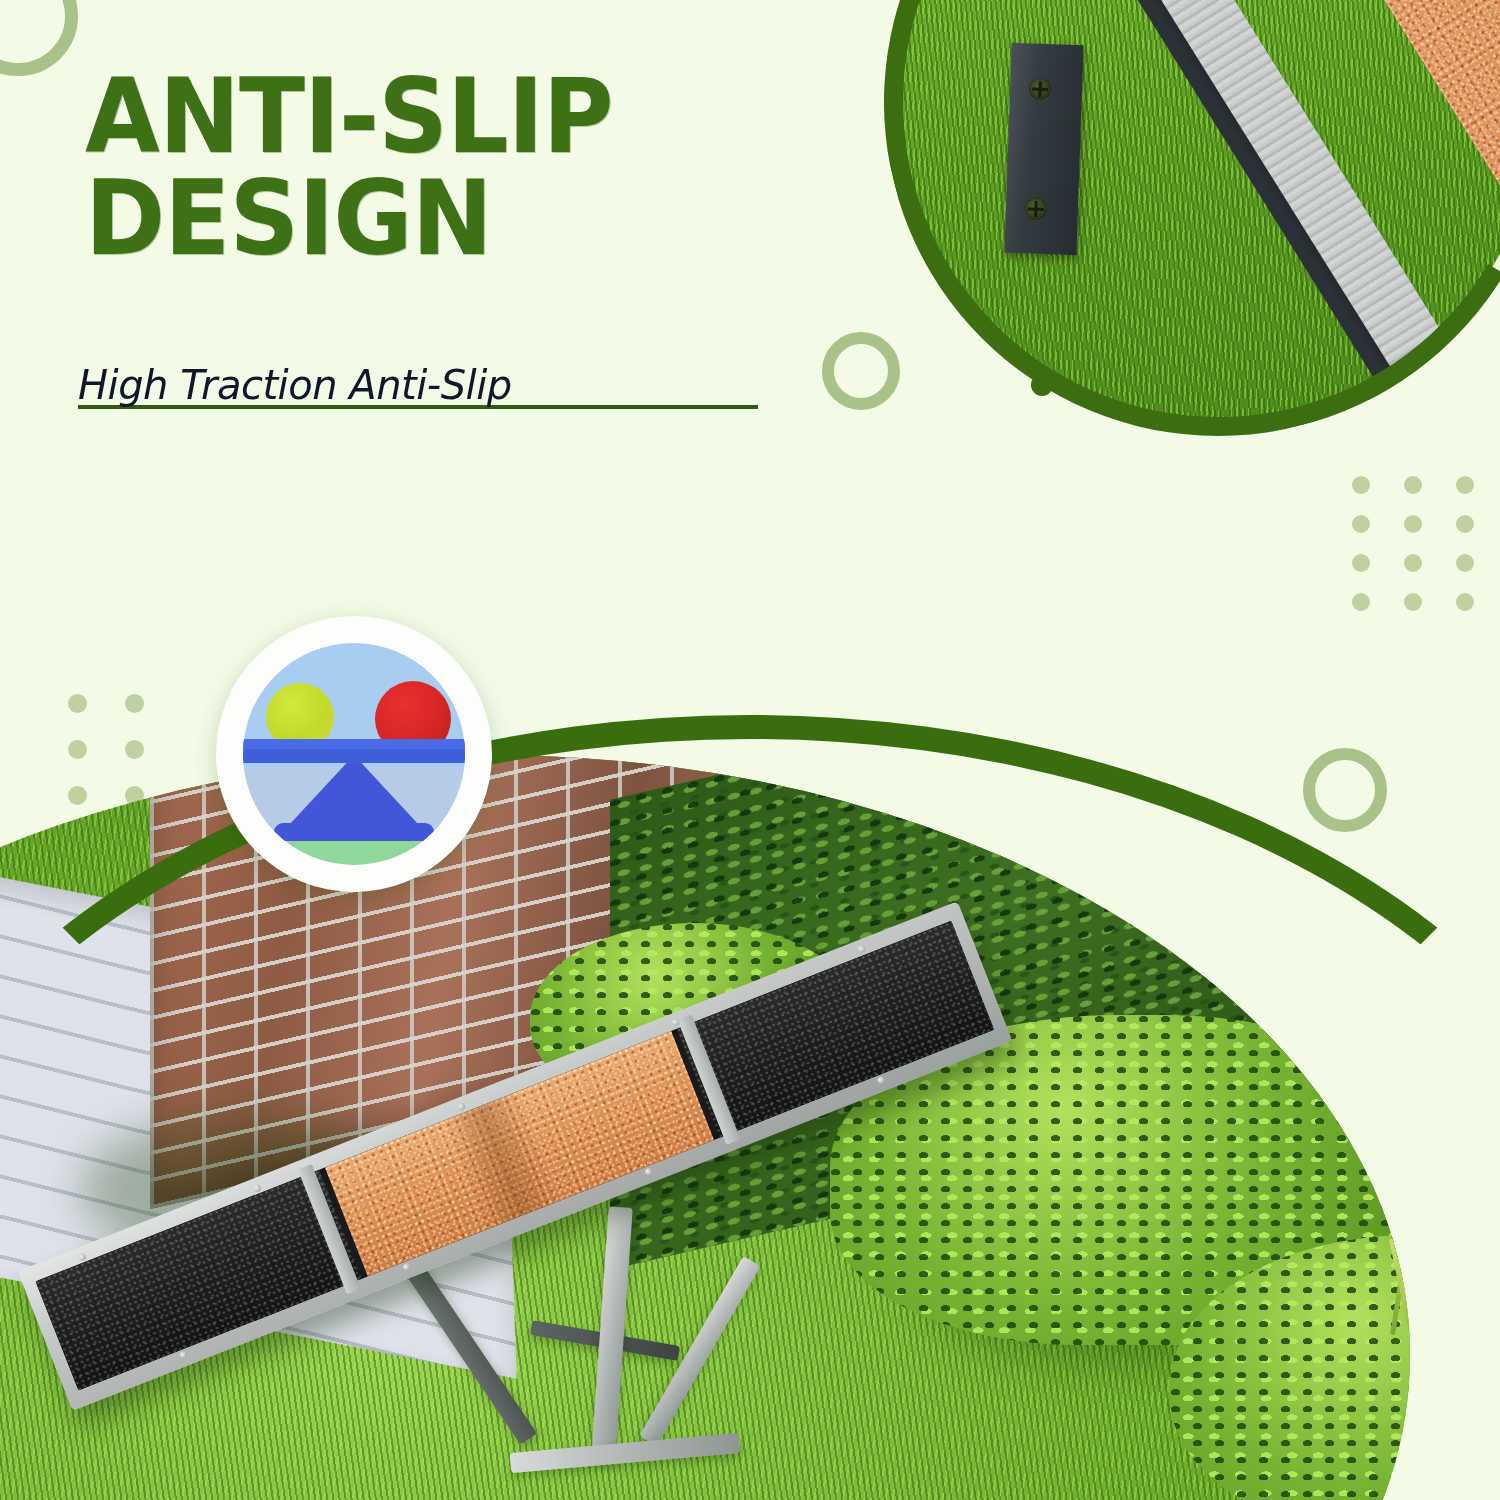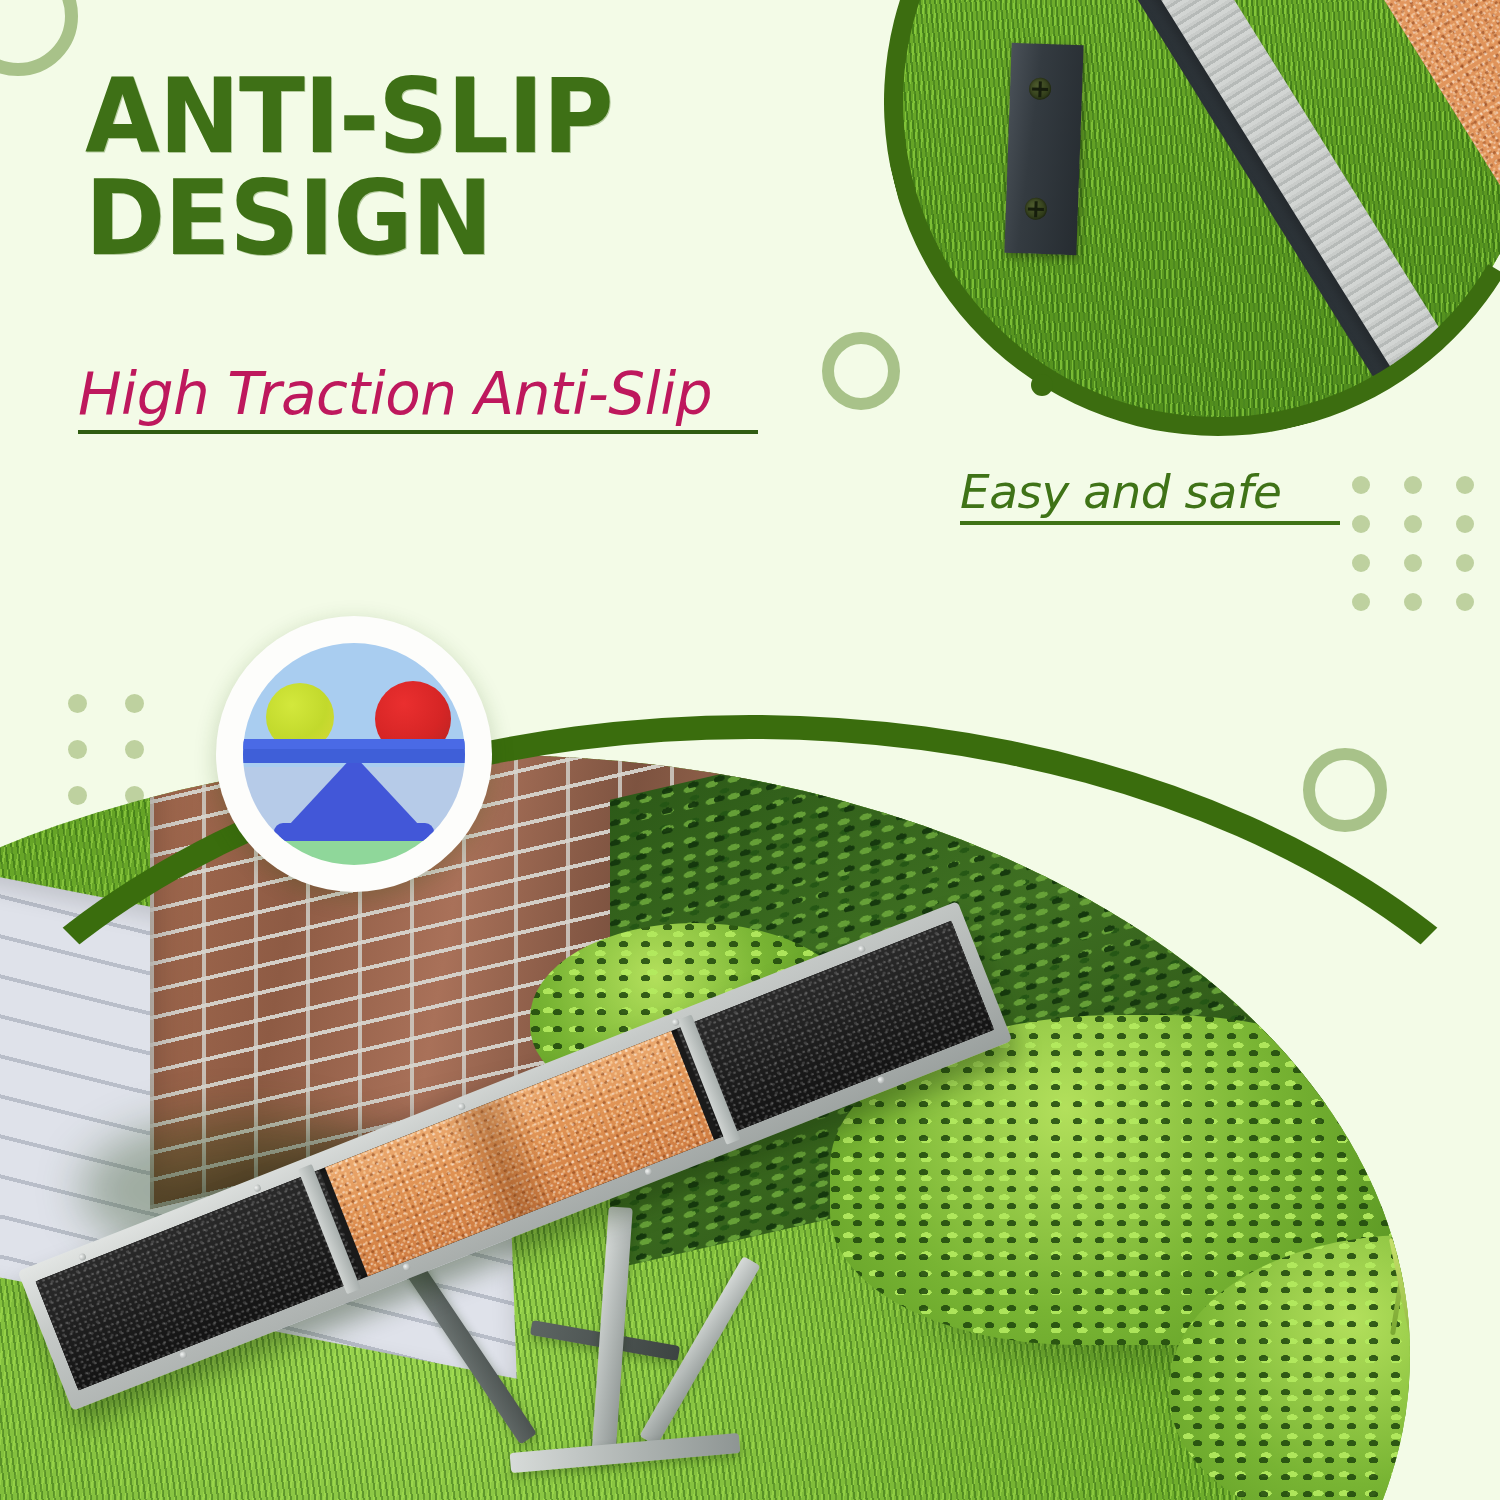--- a/index.html
+++ b/index.html
@@ -98,23 +98,23 @@
     color:#3e7016;font-weight:900;font-size:104px;line-height:.98;
     letter-spacing:-1px;
     font-family:"DejaVu Sans",sans-serif;
     transform:scaleX(.93);transform-origin:0 0;
     text-shadow:1px 1px 0 rgba(62,112,22,.35);
   }
   #subhead{
     position:absolute;left:78px;top:365px;width:680px;
   }
   #subhead .line{
-    color:#be185d;font-size:58px;line-height:1.0;font-style:italic;
+    color:#0f172a;font-size:40px;line-height:1.0;font-style:italic;
     font-family:"DejaVu Sans",sans-serif;font-weight:400;
-    padding-bottom:7px;margin-bottom:21px;
+    margin-bottom:21px;
     border-bottom:4px solid #2f5c12;display:block;letter-spacing:-.5px;
   }
   #caption-right{
     position:absolute;left:960px;top:468px;width:380px;text-align:left;
   }
   #caption-right .line{
     color:#3f7317;font-size:47px;line-height:1.0;font-style:italic;
     font-family:"DejaVu Sans",sans-serif;font-weight:400;
     padding-bottom:6px;margin-bottom:17px;
     border-bottom:4px solid #3f7317;display:block;letter-spacing:-.5px;
@@ -331,21 +331,20 @@
   <div id="headline">
     <div>ANTI-SLIP</div>
     <div>DESIGN</div>
   </div>
 
   <div id="subhead">
     <span class="line">High Traction Anti-Slip</span>
   </div>
 
   <div id="caption-right">
-    <span class="line">Easy and safe</span>
   </div>
 
   <div id="hero-wrap">
     <div id="hero">
       <div class="hero-lawn"></div>
       <div class="paving"></div>
       <div class="brick"></div>
       <div class="hedge"></div>
       <div class="hero-shadowblob" id="blob1"></div>
       <div class="hero-shadowblob" id="blob2"></div>

